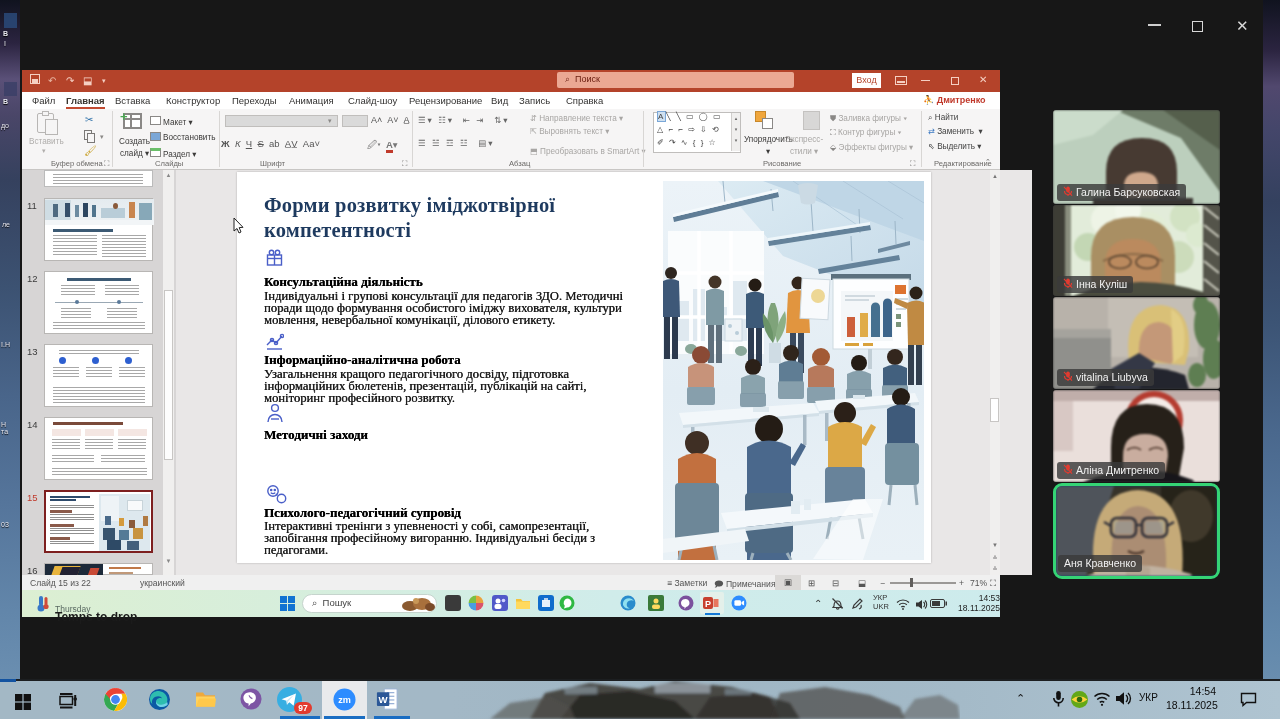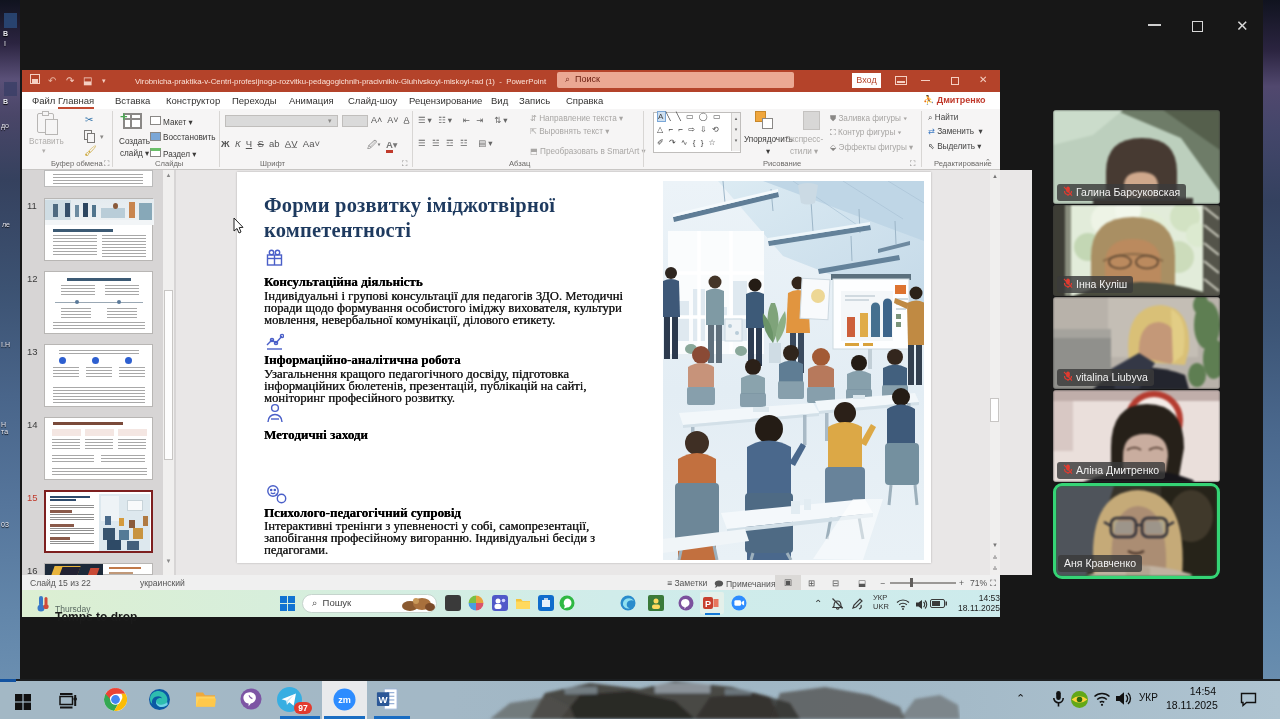--- a/index.html
+++ b/index.html
@@ -71,32 +71,31 @@
   <div class="wc" style="left:1172px;width:11px;height:11px;border:1.5px solid #d8d8d8;top:21px"></div>
   <div class="wc" style="left:1216px;font-size:15px">✕</div>
   <div class="abs" id="ppt">
     <div class="abs" id="titlebar">
       <span class="abs" style="left:8px;top:4px;width:10px;height:10px;border:1.2px solid #f5cfc2"></span>
       <span class="abs" style="left:10px;top:9px;width:6px;height:5px;background:#f5cfc2"></span>
       <span class="abs tbi" style="left:26px;color:#e8b3a0">↶</span>
       <span class="abs tbi" style="left:44px;color:#f5cfc2">↷</span>
       <span class="abs tbi" style="left:61px;color:#f5cfc2">⬓</span>
       <span class="abs tbi" style="left:80px;color:#f5cfc2;font-size:7px;top:7px">▾</span>
-      <span class="abs" style="left:113px;top:7px;font-size:7.8px;color:#fbe2d8;letter-spacing:0">Virobnicha-praktika-v-Centri-profesijnogo-rozvitku-pedagogichnih-pracivnikiv-Gluhivskoyi-miskoyi-rad (1) &nbsp;-&nbsp; PowerPoint</span>
       <span class="abs" style="left:535px;top:2px;width:237px;height:16px;background:#eba893;border-radius:2px;color:#6b2012;font-size:9px;padding:2px 0 0 8px">⌕&nbsp; Поиск</span>
       <span class="abs" style="left:830px;top:3px;width:29px;height:15px;background:#fff;color:#b4432a;font-size:9px;text-align:center;padding-top:2px">Вход</span>
       <span class="abs" style="left:873px;top:6px;width:12px;height:9px;border:1px solid #f5cfc2"></span>
       <span class="abs" style="left:875px;top:11px;width:8px;height:2px;background:#f5cfc2"></span>
       <span class="abs" style="left:899px;top:10px;width:9px;height:1.4px;background:#f5cfc2"></span>
       <span class="abs" style="left:929px;top:7px;width:8px;height:8px;border:1.2px solid #f5cfc2"></span>
       <span class="abs" style="left:957px;top:4px;font-size:10px;color:#f5cfc2">✕</span>
     </div>
     <div class="abs" id="menubar">
       <span class="mi" style="left:10px">Файл</span>
-      <span class="mi" style="left:36px;color:#38352f;border-bottom:2.5px solid #c24a30;font-weight:normal">Главная</span>
+      <span class="mi" style="left:44px;color:#38352f;border-bottom:2.5px solid #c24a30;font-weight:bold">Главная</span>
       <span class="mi" style="left:93px">Вставка</span>
       <span class="mi" style="left:144px">Конструктор</span>
       <span class="mi" style="left:210px">Переходы</span>
       <span class="mi" style="left:267px">Анимация</span>
       <span class="mi" style="left:326px">Слайд-шоу</span>
       <span class="mi" style="left:387px">Рецензирование</span>
       <span class="mi" style="left:469px">Вид</span>
       <span class="mi" style="left:497px">Запись</span>
       <span class="mi" style="left:544px">Справка</span>
       <span class="abs" style="left:901px;top:3px;color:#c0392b;font-size:9px">⛹ <b>Дмитренко</b></span>
@@ -748,21 +747,21 @@
       <path d="M40 92 q36-34 92-14 l4 14 z" fill="#23252e"></path>
       <path d="M58 72 l28-16 16 10 -16 26 h-24 z" fill="#343846"></path>
     </svg>
     <span class="vlabel"><svg class="micsvg" width="10" height="11" viewBox="0 0 10 11">
           <rect x="3.2" y="0.5" width="3.6" height="6" rx="1.8" fill="#e23b30"></rect>
           <path d="M1.5 5 a3.5 3.5 0 0 0 7 0" fill="none" stroke="#e23b30" stroke-width="1.2"></path>
           <line x1="5" y1="8.5" x2="5" y2="10" stroke="#e23b30" stroke-width="1.2"></line>
           <line x1="1" y1="0.8" x2="9" y2="9.6" stroke="#e23b30" stroke-width="1.1"></line>
         </svg>vitalina Liubyva</span>
   </div>
-  <div class="vid" id="vid5" style="top:483px;height:96px;border:3px solid #35d475;border-radius:9px;background:#15803d">
+  <div class="vid" id="vid5" style="top:483px;height:96px;border:3px solid #35d475;border-radius:9px;background:#0c4a6e">
     <svg class="vblur" width="161" height="90" viewBox="0 0 161 90">
       <rect width="161" height="90" fill="#37332a"></rect>
       <rect x="105" y="0" width="56" height="90" fill="#262319"></rect>
       <ellipse cx="135" cy="30" rx="22" ry="26" fill="#473f30" opacity=".8"></ellipse>
       <polygon points="0,0 58,0 30,90 0,90" fill="#4f545b"></polygon>
       <path d="M38 90 Q30 6 82 4 q50 2 44 86 z" fill="#c5aa78"></path>
       <path d="M56 86 Q52 22 82 20 q30 2 28 64 l-8 6 z" fill="#ab8d73"></path>
       <rect x="55" y="32" width="25" height="19" rx="6" fill="none" stroke="#33333b" stroke-width="2.6"></rect>
       <rect x="86" y="32" width="25" height="19" rx="6" fill="none" stroke="#33333b" stroke-width="2.6"></rect>
       <line x1="80" y1="39" x2="86" y2="39" stroke="#33333b" stroke-width="2.2"></line>

